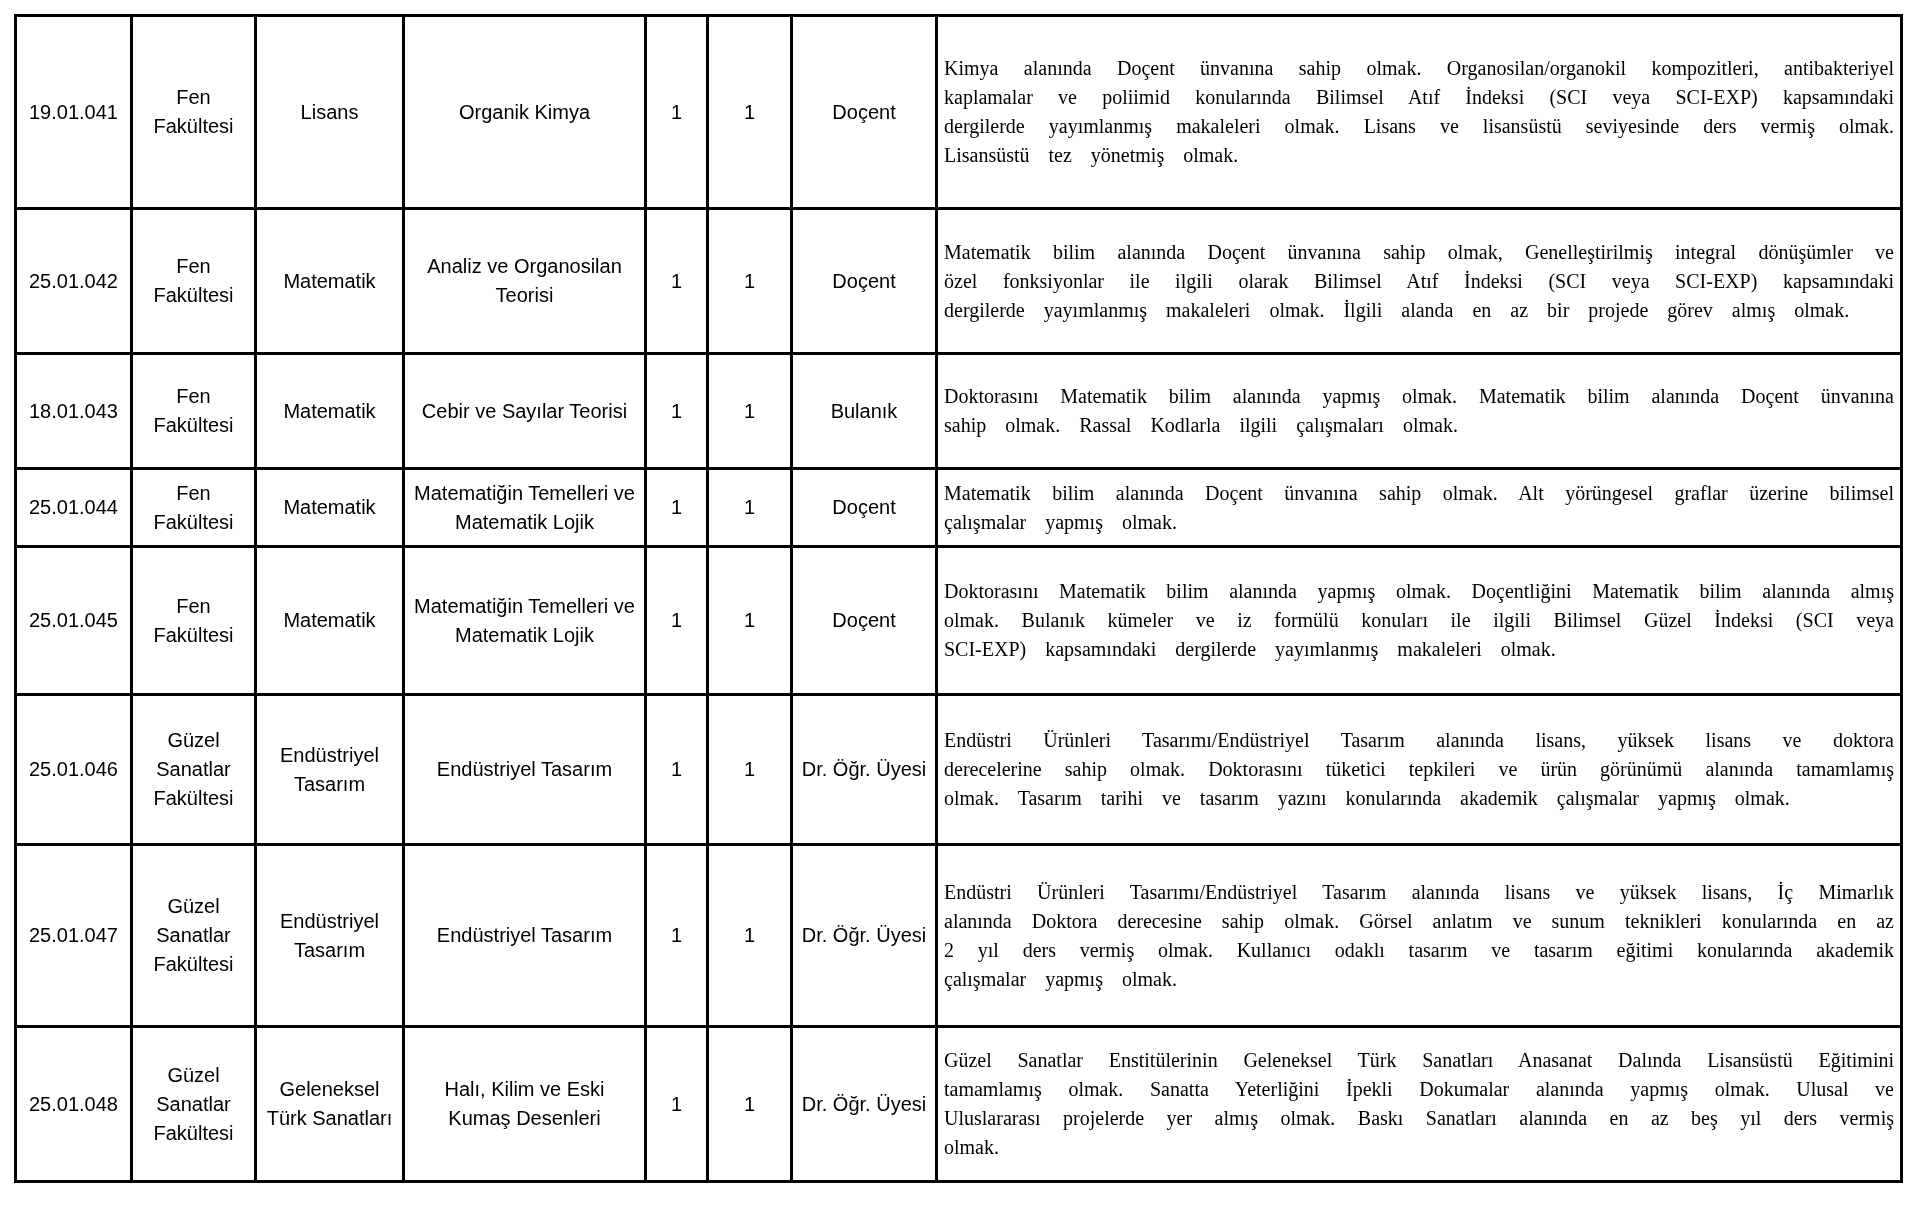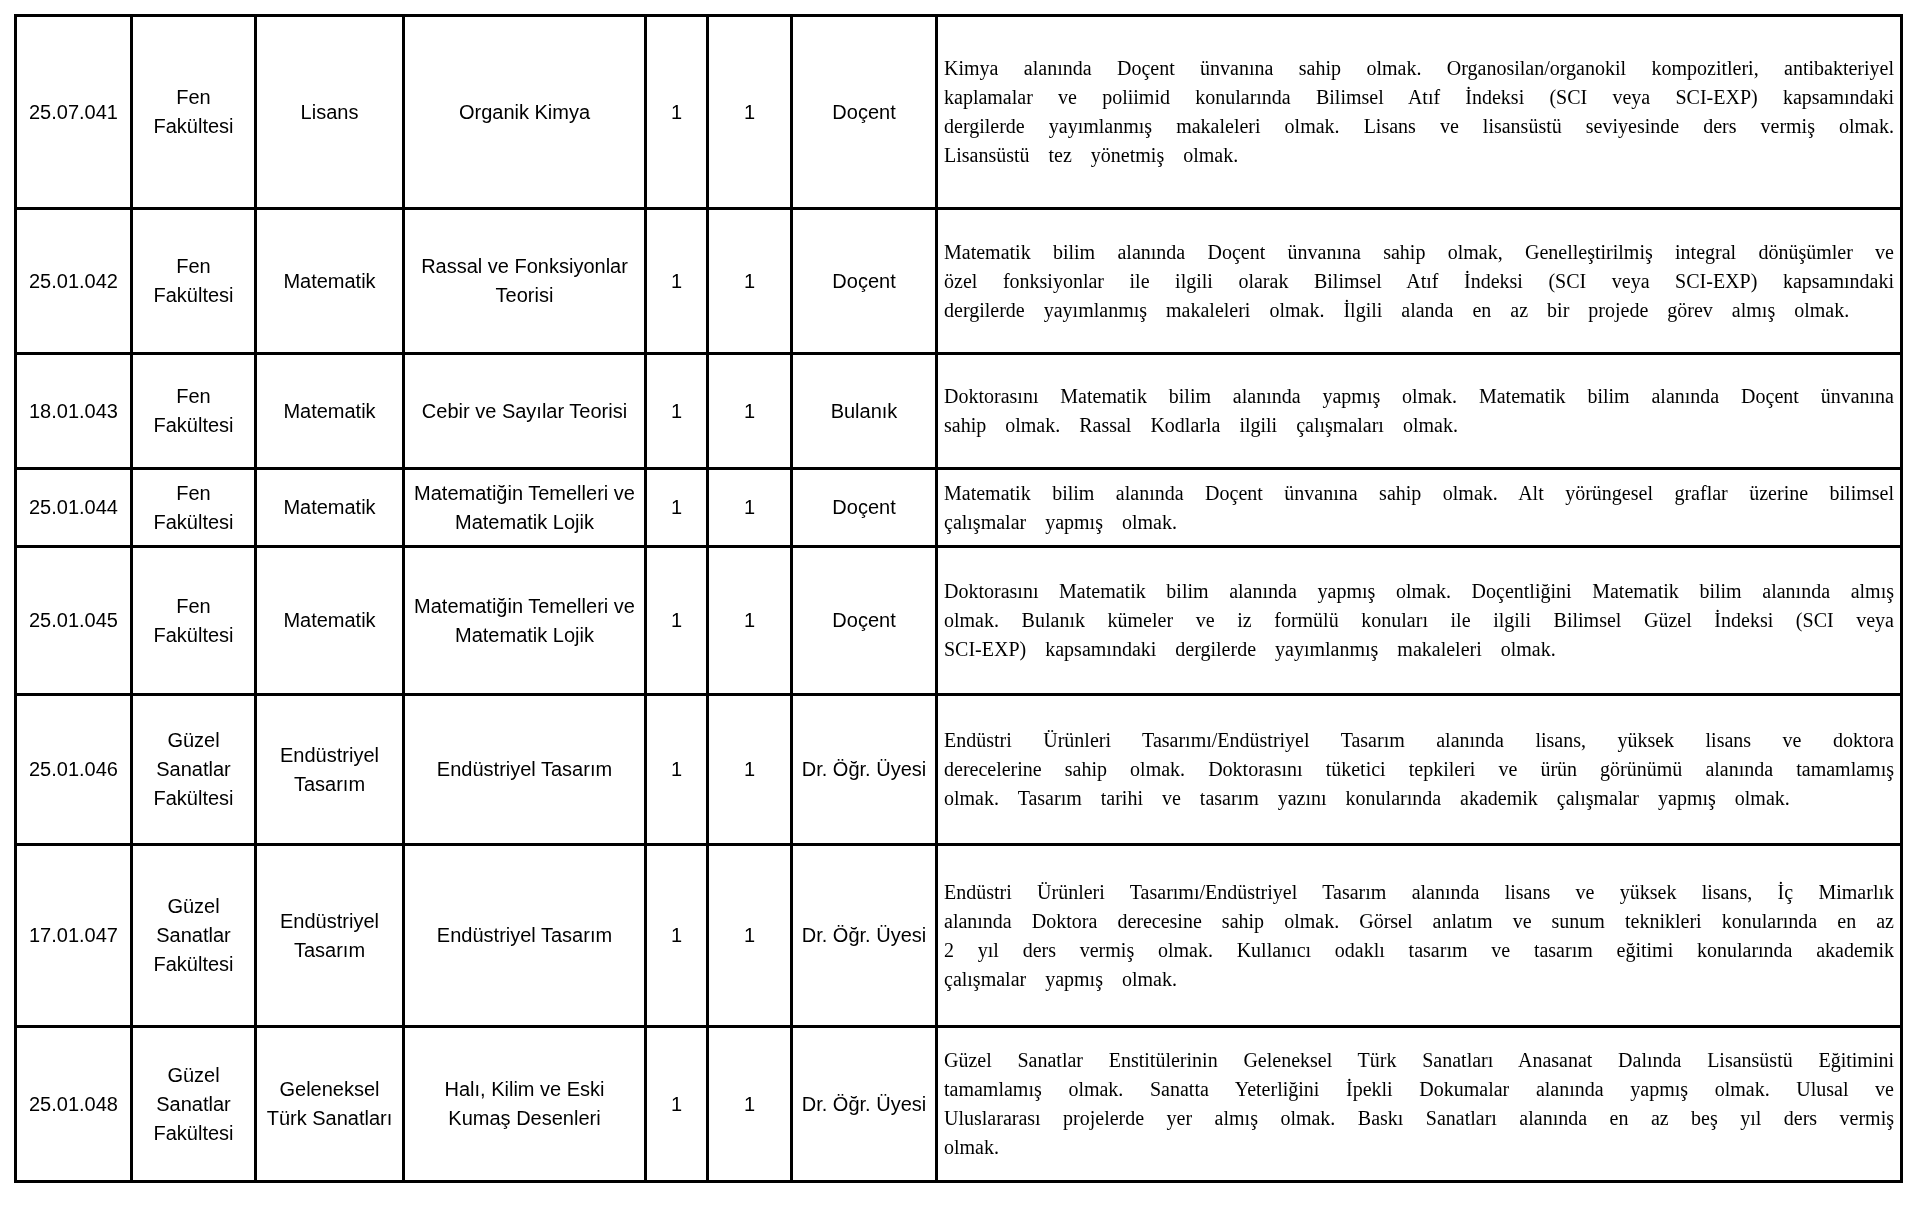--- a/index.html
+++ b/index.html
@@ -61,34 +61,34 @@
       <col style="width:124px">
       <col style="width:148px">
       <col style="width:242px">
       <col style="width:62px">
       <col style="width:84px">
       <col style="width:145px">
       <col style="width:965px">
     </colgroup>
     <tbody>
       <tr class="r1">
-        <td class="c-center">25.07.041</td>
+        <td class="c-center">19.01.041</td>
         <td class="c-center">Fen Fakültesi</td>
         <td class="c-center">Lisans</td>
         <td class="c-center">Organik Kimya</td>
         <td class="c-center">1</td>
         <td class="c-center">1</td>
         <td class="c-center">Doçent</td>
         <td class="c-desc">Kimya alanında Doçent ünvanına sahip olmak. Organosilan/organokil kompozitleri, antibakteriyel kaplamalar ve poliimid konularında Bilimsel Atıf İndeksi (SCI veya SCI-EXP) kapsamındaki dergilerde yayımlanmış makaleleri olmak. Lisans ve lisansüstü seviyesinde ders vermiş olmak. Lisansüstü tez yönetmiş olmak.</td>
       </tr>
       <tr class="r2">
         <td class="c-center">25.01.042</td>
         <td class="c-center">Fen Fakültesi</td>
         <td class="c-center">Matematik</td>
-        <td class="c-center">Rassal ve Fonksiyonlar Teorisi</td>
+        <td class="c-center">Analiz ve Organosilan Teorisi</td>
         <td class="c-center">1</td>
         <td class="c-center">1</td>
         <td class="c-center">Doçent</td>
         <td class="c-desc">Matematik bilim alanında Doçent ünvanına sahip olmak, Genelleştirilmiş integral dönüşümler ve özel fonksiyonlar ile ilgili olarak Bilimsel Atıf İndeksi (SCI veya SCI-EXP) kapsamındaki dergilerde yayımlanmış makaleleri olmak. İlgili alanda en az bir projede görev almış olmak.</td>
       </tr>
       <tr class="r3">
         <td class="c-center">18.01.043</td>
         <td class="c-center">Fen Fakültesi</td>
         <td class="c-center">Matematik</td>
         <td class="c-center">Cebir ve Sayılar Teorisi</td>
@@ -121,21 +121,21 @@
         <td class="c-center">25.01.046</td>
         <td class="c-center">Güzel Sanatlar Fakültesi</td>
         <td class="c-center">Endüstriyel Tasarım</td>
         <td class="c-center">Endüstriyel Tasarım</td>
         <td class="c-center">1</td>
         <td class="c-center">1</td>
         <td class="c-center">Dr. Öğr. Üyesi</td>
         <td class="c-desc">Endüstri Ürünleri Tasarımı/Endüstriyel Tasarım alanında lisans, yüksek lisans ve doktora derecelerine sahip olmak. Doktorasını tüketici tepkileri ve ürün görünümü alanında tamamlamış olmak. Tasarım tarihi ve tasarım yazını konularında akademik çalışmalar yapmış olmak.</td>
       </tr>
       <tr class="r7">
-        <td class="c-center">17.01.047</td>
+        <td class="c-center">25.01.047</td>
         <td class="c-center">Güzel Sanatlar Fakültesi</td>
         <td class="c-center">Endüstriyel Tasarım</td>
         <td class="c-center">Endüstriyel Tasarım</td>
         <td class="c-center">1</td>
         <td class="c-center">1</td>
         <td class="c-center">Dr. Öğr. Üyesi</td>
         <td class="c-desc">Endüstri Ürünleri Tasarımı/Endüstriyel Tasarım alanında lisans ve yüksek lisans, İç Mimarlık alanında Doktora derecesine sahip olmak. Görsel anlatım ve sunum teknikleri konularında en az 2 yıl ders vermiş olmak. Kullanıcı odaklı tasarım ve tasarım eğitimi konularında akademik çalışmalar yapmış olmak.</td>
       </tr>
       <tr class="r8">
         <td class="c-center">25.01.048</td>

